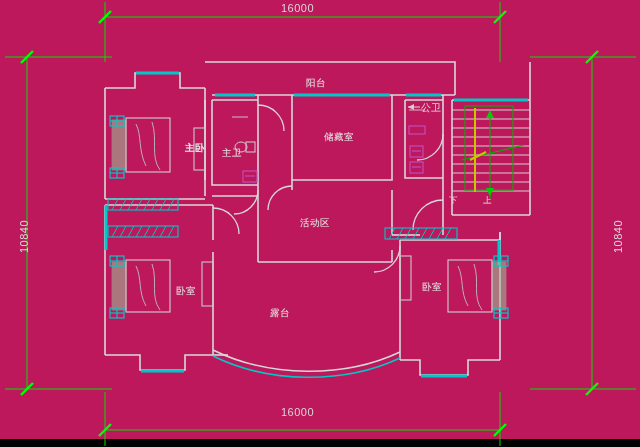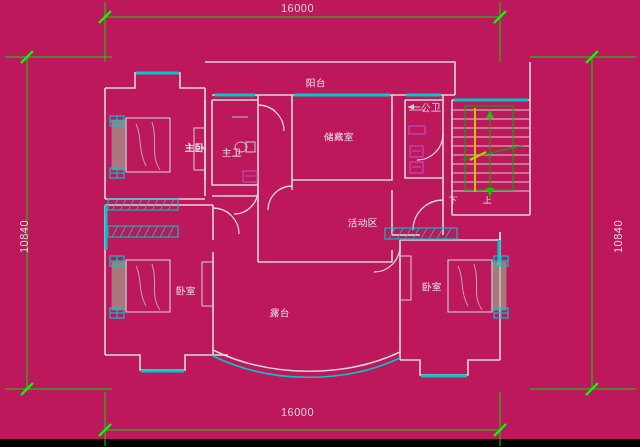--- a/index.html
+++ b/index.html
@@ -339,21 +339,21 @@
   <div class="dim-txt" style="left:281px; top:2px;">16000</div>
   <div class="dim-txt" style="left:281px; top:406px;">16000</div>
   <div class="dim-txt dim-vert" style="left:18px; top:253px; transform:rotate(-90deg);">10840</div>
   <div class="dim-txt dim-vert" style="left:612px; top:253px; transform:rotate(-90deg);">10840</div>
 
   <div class="txt room-label" style="left:306px; top:78px;">阳台</div>
   <div class="txt room-label" style="left:185px; top:143px;font-weight:bold;">主卧</div>
   <div class="txt room-label" style="left:222px; top:148px;">主卫</div>
   <div class="txt room-label" style="left:324px; top:132px;">储藏室</div>
   <div class="txt small-label" style="left:421px; top:103px;">公卫</div>
-  <div class="txt room-label" style="left:300px; top:218px;margin-left:48px;">活动区</div>
+  <div class="txt room-label" style="left:300px; top:218px;">活动区</div>
   <div class="txt room-label" style="left:176px; top:286px;">卧室</div>
   <div class="txt room-label" style="left:422px; top:282px;">卧室</div>
   <div class="txt room-label" style="left:270px; top:308px;">露台</div>
 
   <div class="txt stair-label" style="left:449px; top:196px;">下</div>
   <div class="txt stair-label" style="left:483px; top:196px;">上</div>
 
 
 </div>
 

